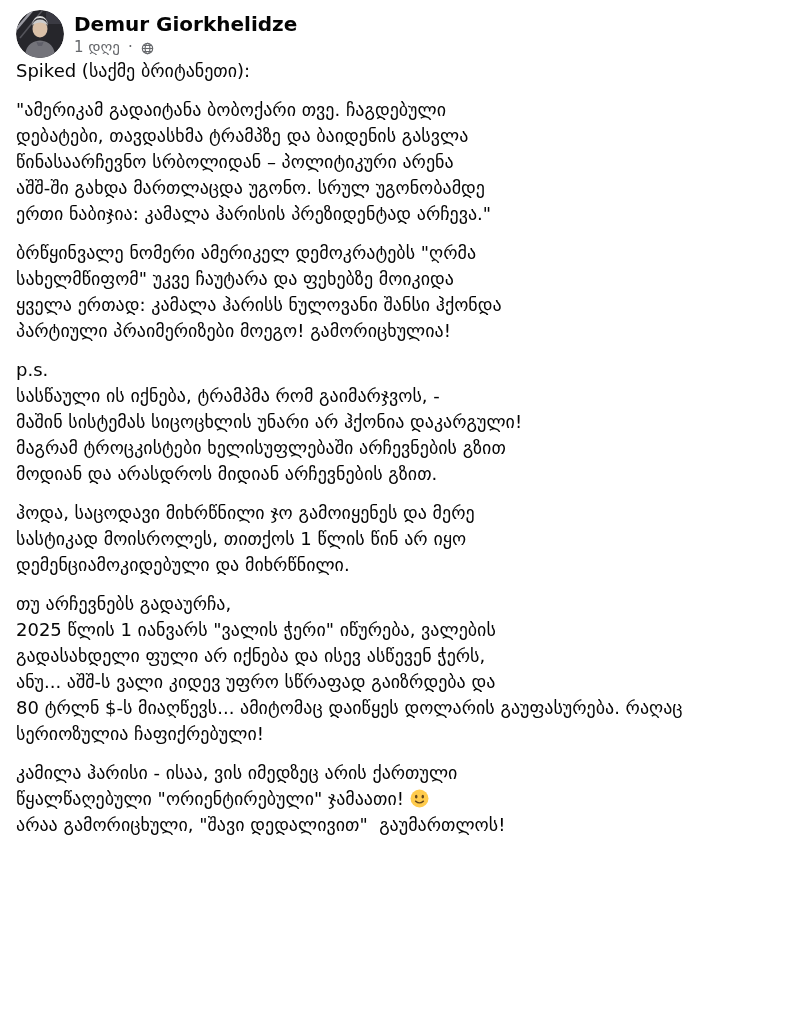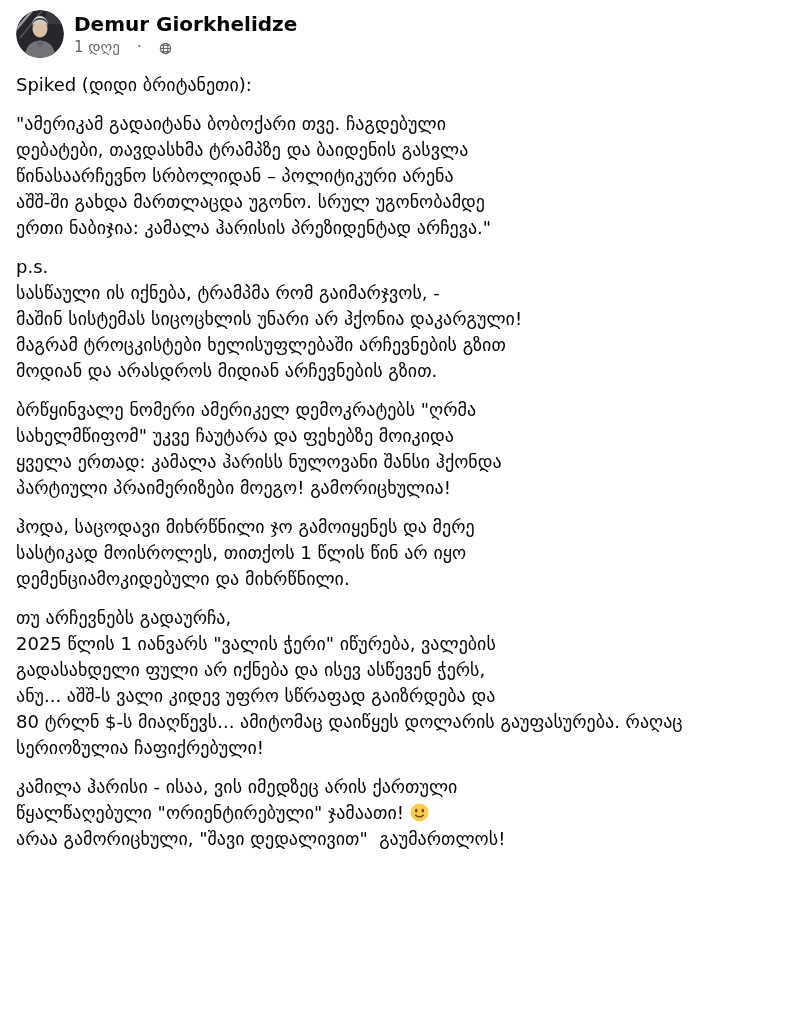--- a/index.html
+++ b/index.html
@@ -12,21 +12,20 @@
   .post {
     width: 792px;
     min-height: 1024px;
     background: #ffffff;
     padding: 10px 16px 8px 16px;
   }
   .header {
     display: flex;
     align-items: center;
     gap: 10px;
-    margin-bottom: 14px;
   }
   .avatar {
     width: 48px;
     height: 48px;
     border-radius: 50%;
     overflow: hidden;
     flex: 0 0 48px;
     cursor: pointer;
   }
   .avatar svg { display: block; width: 48px; height: 48px; }
@@ -34,21 +33,21 @@
   .author {
     font-size: 20px;
     font-weight: 700;
     color: #050505;
     line-height: 25px;
     cursor: pointer;
   }
   .meta {
     display: flex;
     align-items: center;
-    gap: 17px;
+    gap: 8px;
     font-size: 15px;
     color: #65676B;
     line-height: 20px;
   }
   .meta .timestamp { cursor: pointer; }
   .meta .dot { color: #65676B; }
   .globe { display: inline-block; width: 13px; height: 13px; }
   .body { color: #050505; }
   .para {
     font-size: 18px;
@@ -107,35 +106,35 @@
             <path d="M1.6 8 H14.4"></path>
             <path d="M2.7 4.2 H13.3"></path>
             <path d="M2.7 11.8 H13.3"></path>
           </svg>
         </span>
       </div>
     </div>
   </div>
 
   <div class="body">
-      <div class="para">Spiked (დიდი ბრიტანეთი):</div>
+      <div class="para">Spiked (საქმე ბრიტანეთი):</div>
       <div class="para">"ამერიკამ გადაიტანა ბობოქარი თვე. ჩაგდებული
 დებატები, თავდასხმა ტრამპზე და ბაიდენის გასვლა
 წინასაარჩევნო სრბოლიდან – პოლიტიკური არენა
 აშშ-ში გახდა მართლაცდა უგონო. სრულ უგონობამდე
 ერთი ნაბიჯია: კამალა ჰარისის პრეზიდენტად არჩევა."</div>
+      <div class="para">ბრწყინვალე ნომერი ამერიკელ დემოკრატებს "ღრმა
+სახელმწიფომ" უკვე ჩაუტარა და ფეხებზე მოიკიდა
+ყველა ერთად: კამალა ჰარისს ნულოვანი შანსი ჰქონდა
+პარტიული პრაიმერიზები მოეგო! გამორიცხულია!</div>
       <div class="para">p.s.
 სასწაული ის იქნება, ტრამპმა რომ გაიმარჯვოს, -
 მაშინ სისტემას სიცოცხლის უნარი არ ჰქონია დაკარგული!
 მაგრამ ტროცკისტები ხელისუფლებაში არჩევნების გზით
 მოდიან და არასდროს მიდიან არჩევნების გზით.</div>
-      <div class="para">ბრწყინვალე ნომერი ამერიკელ დემოკრატებს "ღრმა
-სახელმწიფომ" უკვე ჩაუტარა და ფეხებზე მოიკიდა
-ყველა ერთად: კამალა ჰარისს ნულოვანი შანსი ჰქონდა
-პარტიული პრაიმერიზები მოეგო! გამორიცხულია!</div>
       <div class="para">ჰოდა, საცოდავი მიხრწნილი ჯო გამოიყენეს და მერე
 სასტიკად მოისროლეს, თითქოს 1 წლის წინ არ იყო
 დემენციამოკიდებული და მიხრწნილი.</div>
       <div class="para">თუ არჩევნებს გადაურჩა,
 2025 წლის 1 იანვარს "ვალის ჭერი" იწურება, ვალების
 გადასახდელი ფული არ იქნება და ისევ ასწევენ ჭერს,
 ანუ... აშშ-ს ვალი კიდევ უფრო სწრაფად გაიზრდება და
 80 ტრლნ $-ს მიაღწევს... ამიტომაც დაიწყეს დოლარის გაუფასურება. რაღაც
 სერიოზულია ჩაფიქრებული!</div>
       <div class="para">კამილა ჰარისი - ისაა, ვის იმედზეც არის ქართული

